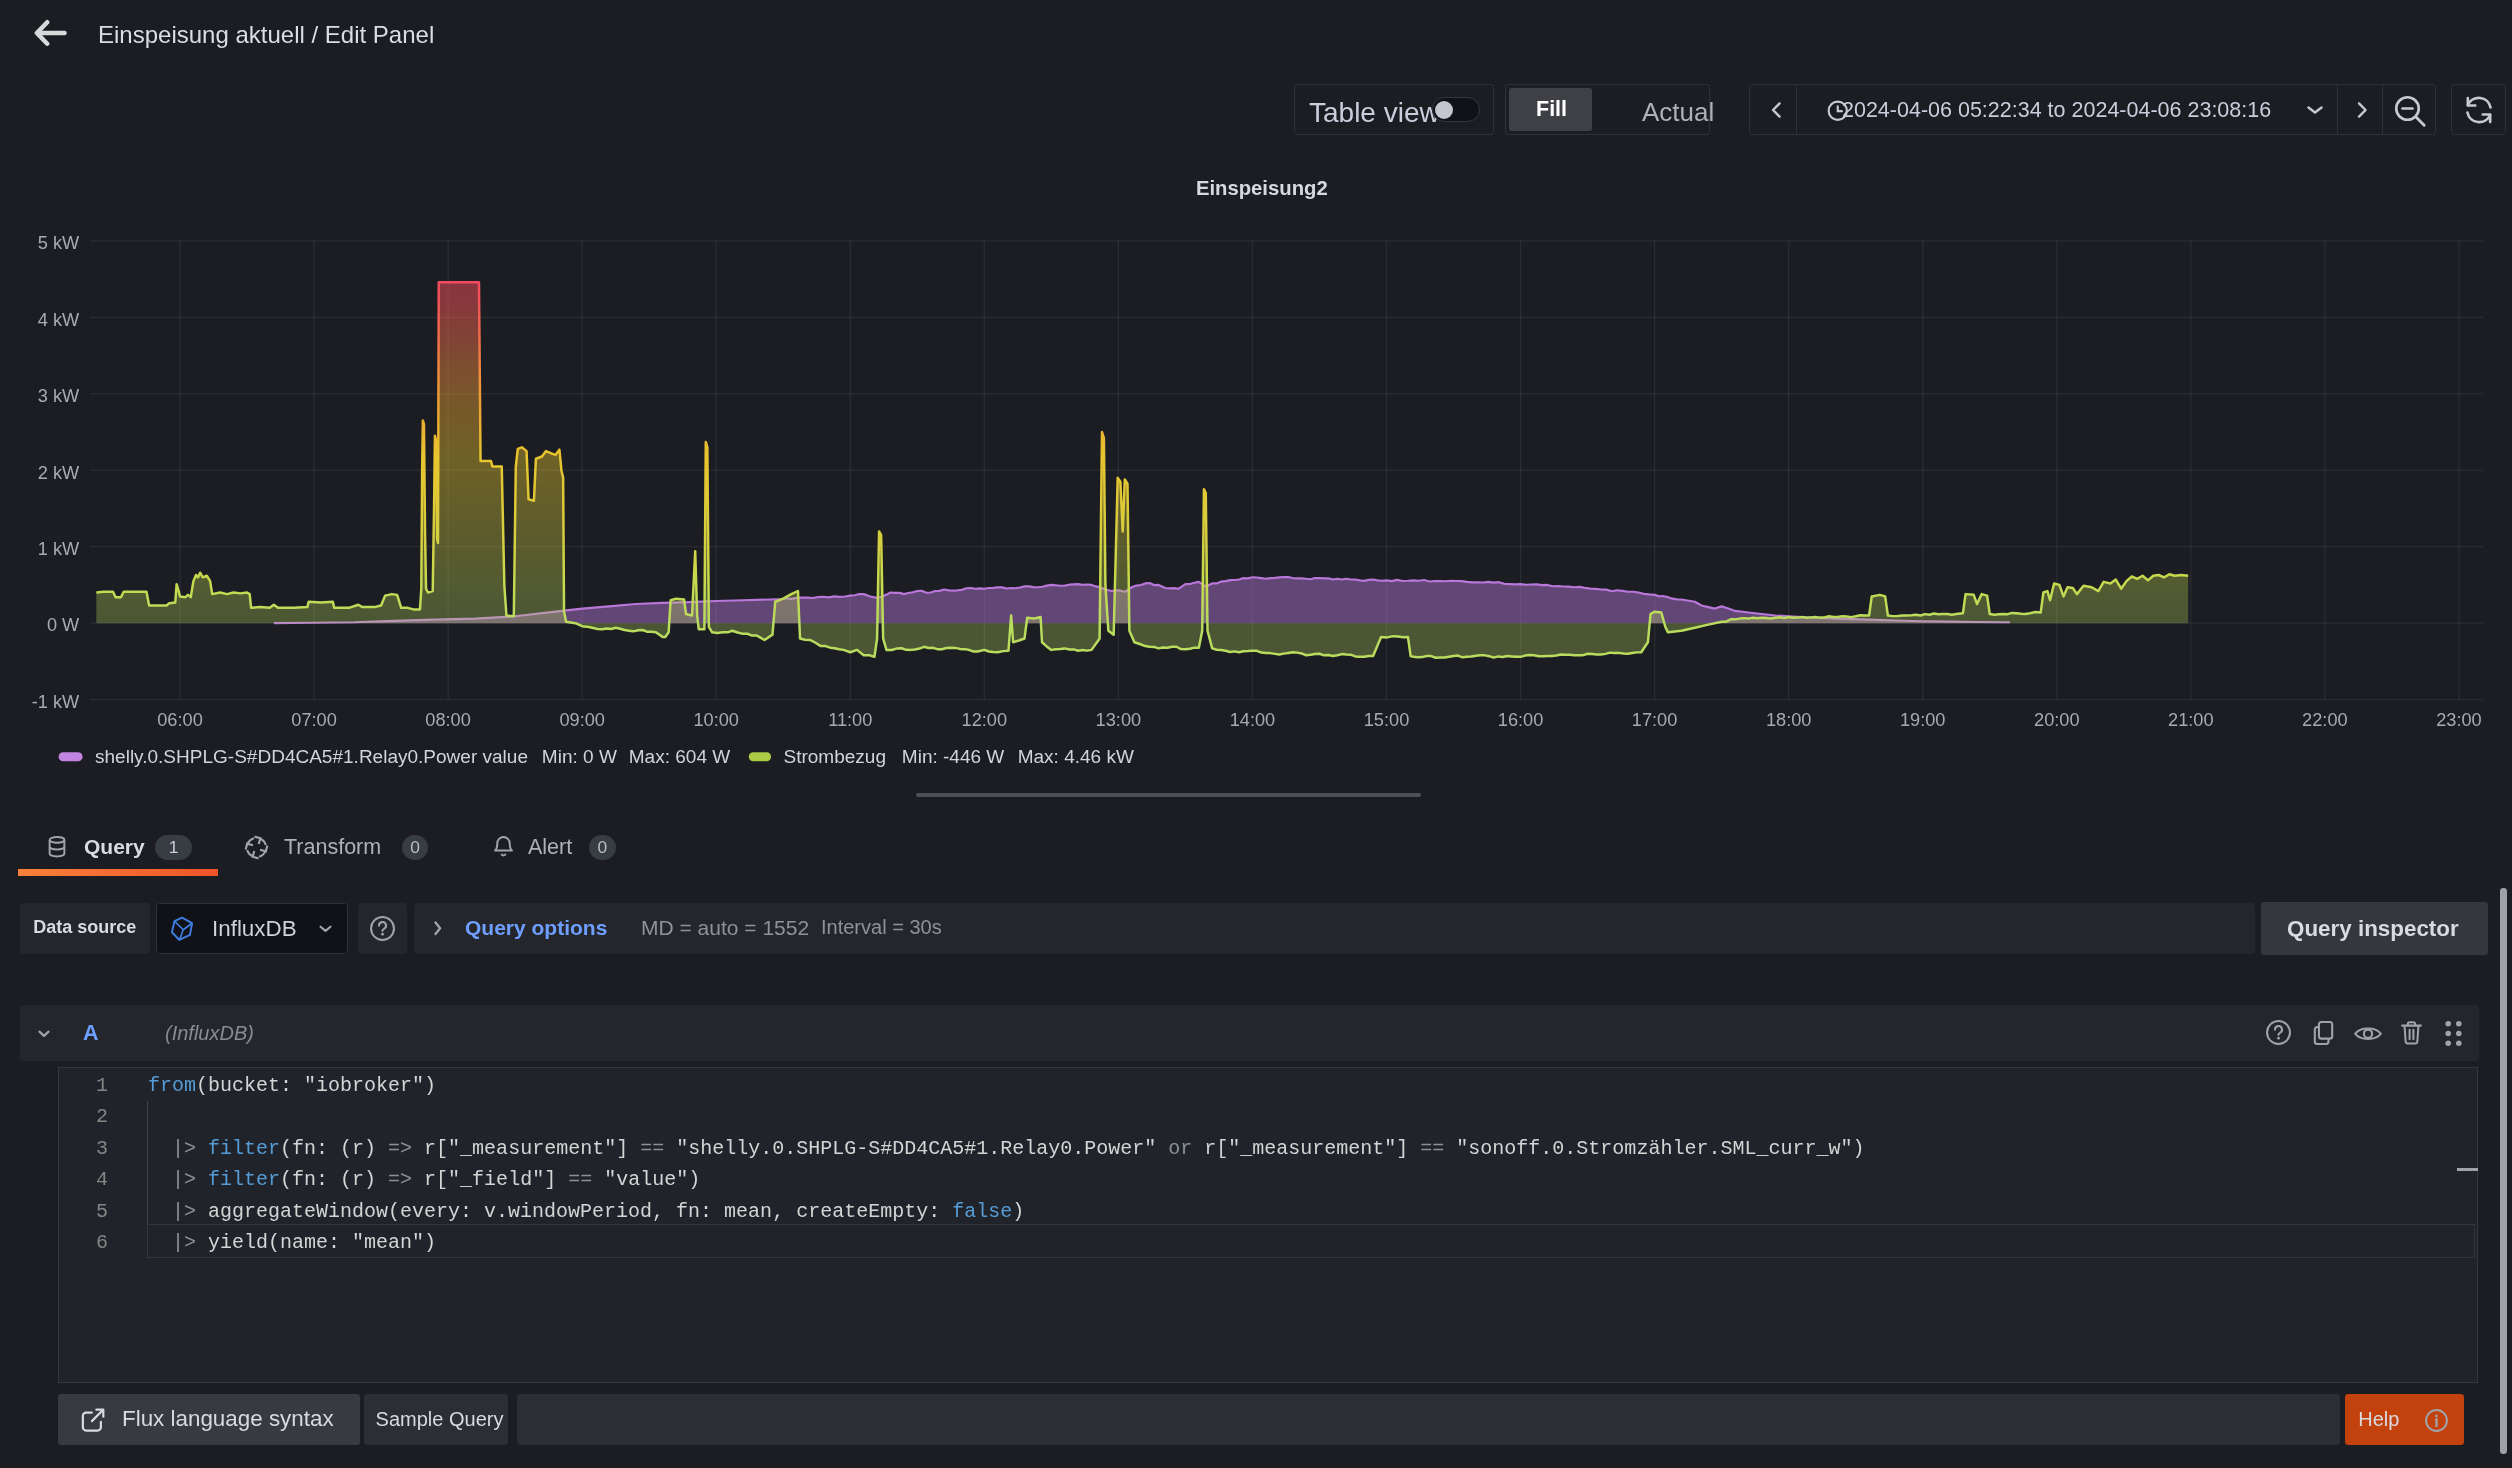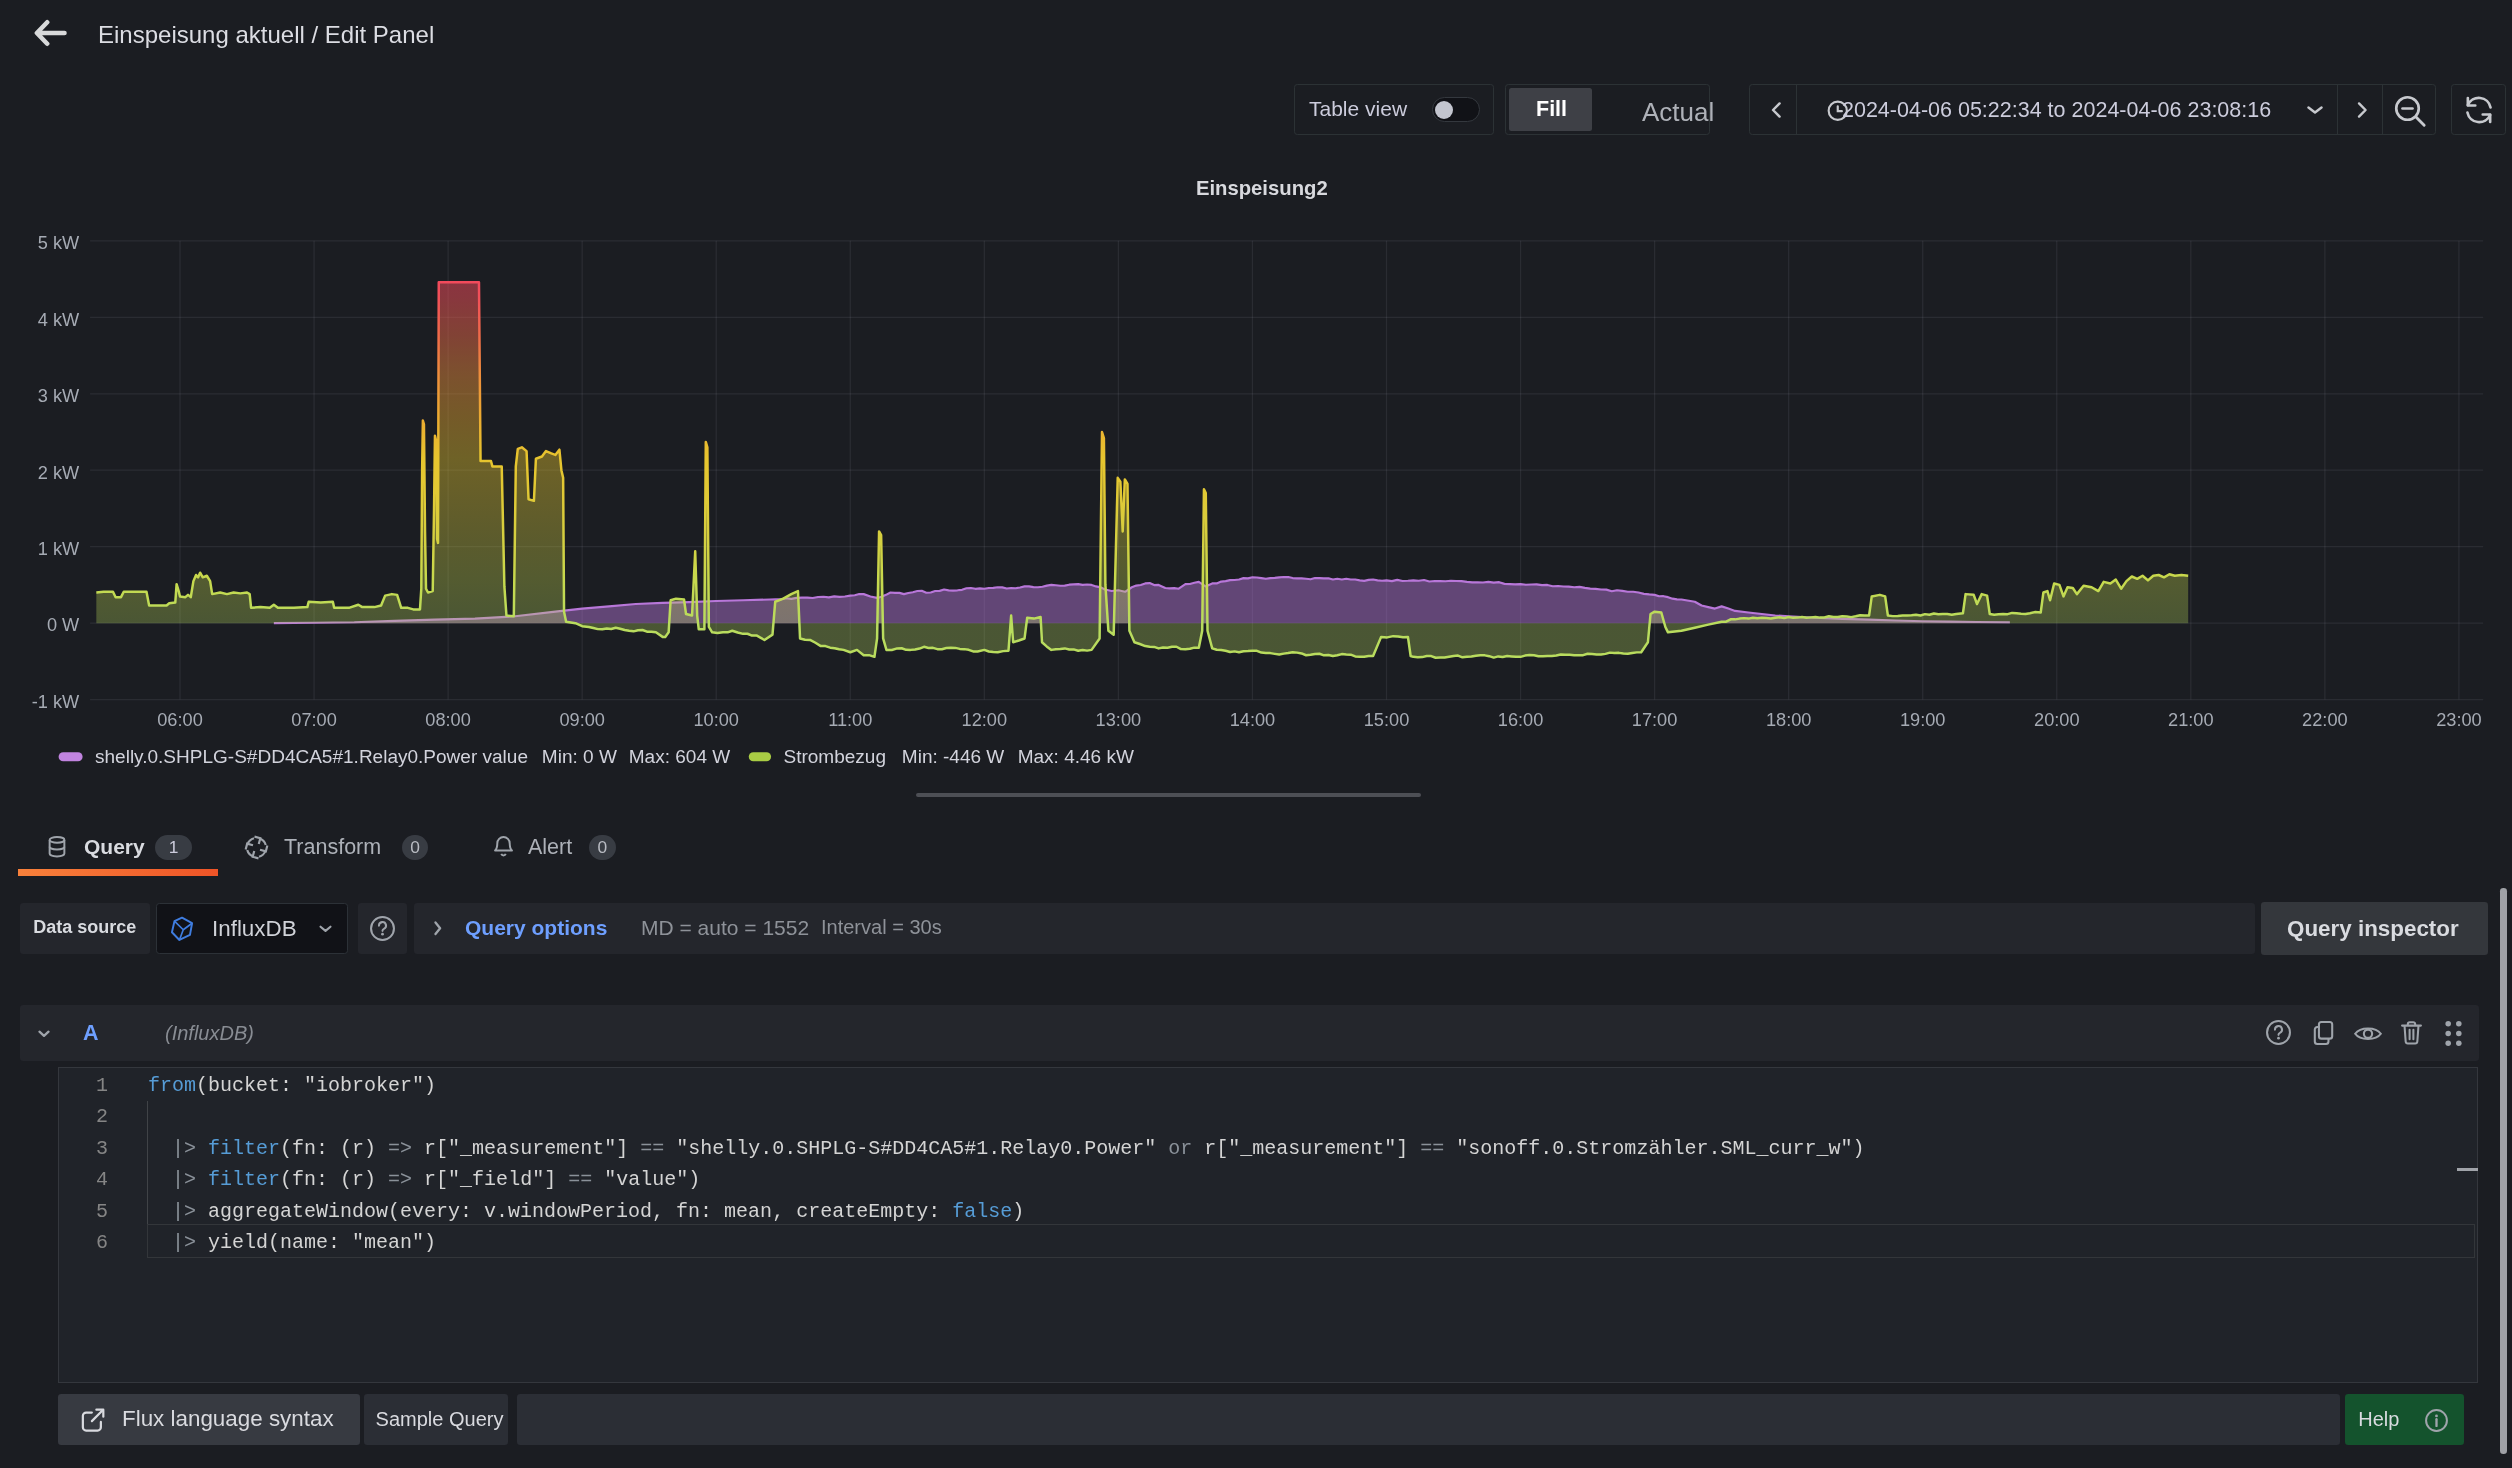--- a/index.html
+++ b/index.html
@@ -16,21 +16,21 @@
 </style></head>
 <body>
 <div id="page">
 
 <div class="abs" style="left:34px;top:18px;"><svg class="" width="33" height="30" viewBox="0 0 40 36">
         <path d="M37 18 H5 M16 5 L3.5 18 L16 31" fill="none" stroke="#d8d9da" stroke-width="5.5" stroke-linecap="round" stroke-linejoin="round"></path>
       </svg></div>
 <div class="abs" style="left:98px;top:21px;font-size:24px;font-weight:500;color:#dcdde3;">Einspeisung aktuell / Edit Panel</div>
 
 <div class="btn" style="left:1294px;width:200px;">
-  <span style="position:absolute;left:14px;top:12.4px;font-size:21px;color:#ccccdc;">Table view</span>
+  <span style="position:absolute;left:14px;top:12.4px;font-size:28px;color:#ccccdc;">Table view</span>
   <span style="position:absolute;left:137px;top:12.4px;width:48px;height:25px;border-radius:12.4px;background:#111217;border:0.8px solid #34383e;"></span>
   <span style="position:absolute;left:140px;top:15.7px;width:18px;height:18px;border-radius:50%;background:#c3c5cf;"></span>
 </div>
 <div class="btn" style="left:1505px;width:205px;">
   <span style="position:absolute;left:3.3px;top:3.3px;width:83px;height:43px;background:#3e4046;border-radius:2.5px;"></span>
   <span style="position:absolute;left:30px;top:12.4px;font-size:21.5px;font-weight:bold;color:#ffffff;">Fill</span>
   <span style="position:absolute;left:112px;top:12.4px;font-size:26px;color:#aeb1b8;margin-left:24px;">Actual</span>
 </div>
 <div class="btn" style="left:1749px;width:687px;">
   <span style="position:absolute;left:18px;top:15.7px;display:flex;">
@@ -307,21 +307,21 @@
           <path d="M14.5 18.5 L28 5" stroke="#d9dadf" stroke-width="2.7" stroke-linecap="round"></path>
           <path d="M20 4.5 H28.5 V13" fill="none" stroke="#d9dadf" stroke-width="2.7" stroke-linecap="round" stroke-linejoin="round"></path>
         </svg>
       </span>
   <span style="position:absolute;left:64px;top:12.4px;font-size:22.4px;color:#d9dadf;">Flux language syntax</span>
 </div>
 <div class="abs" style="left:364px;top:1394px;width:144px;height:51px;background:#2b2e35;border-radius:3.3px;">
       <span style="position:absolute;left:11.6px;top:14px;font-size:20px;font-weight:500;color:#d9dadf;white-space:nowrap;">Sample Query</span>
     </div>
 <div class="abs" style="left:517px;top:1394px;width:1823px;height:51px;background:#2b2e35;border-radius:3.3px;"></div>
-<div class="abs" style="left:2345px;top:1394px;width:119px;height:51px;background:#14532d;border-radius:3.3px;">
+<div class="abs" style="left:2345px;top:1394px;width:119px;height:51px;background:#c2410c;border-radius:3.3px;">
   <span style="position:absolute;left:13.2px;top:14px;font-size:20px;font-weight:500;color:#d9dbe0;">Help</span>
   <span style="position:absolute;left:79px;top:14px;display:flex;">
         <svg class="" width="25" height="25" viewBox="0 0 30 30">
           <circle cx="15" cy="15" r="12.5" fill="none" stroke="#9fa4ab" stroke-width="2.4"></circle>
           <circle cx="15" cy="9.5" r="1.7" fill="#9fa4ab"></circle>
           <path d="M15 13.5 V21.5" stroke="#9fa4ab" stroke-width="2.8" stroke-linecap="round"></path>
         </svg>
       </span>
 </div>
 

